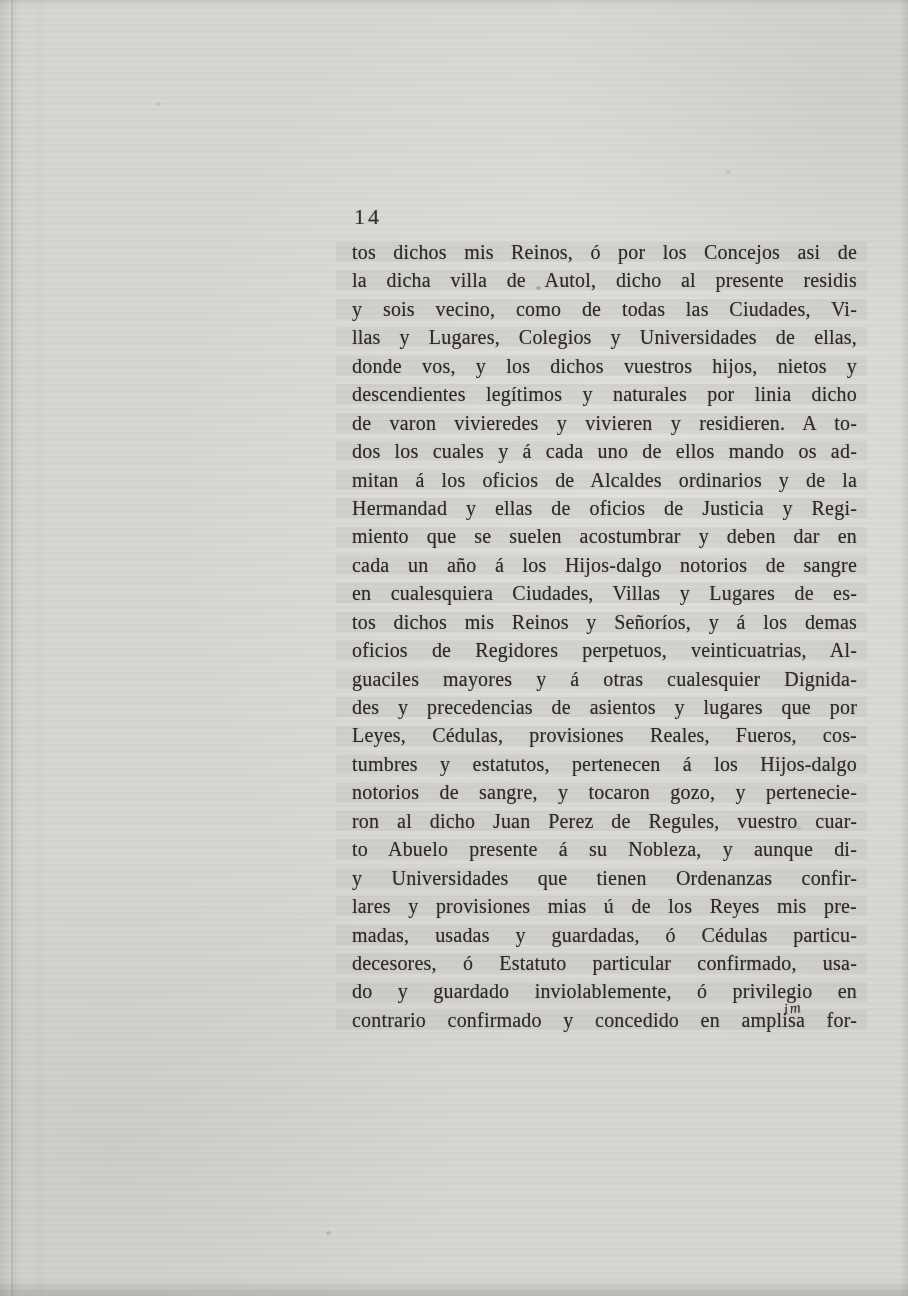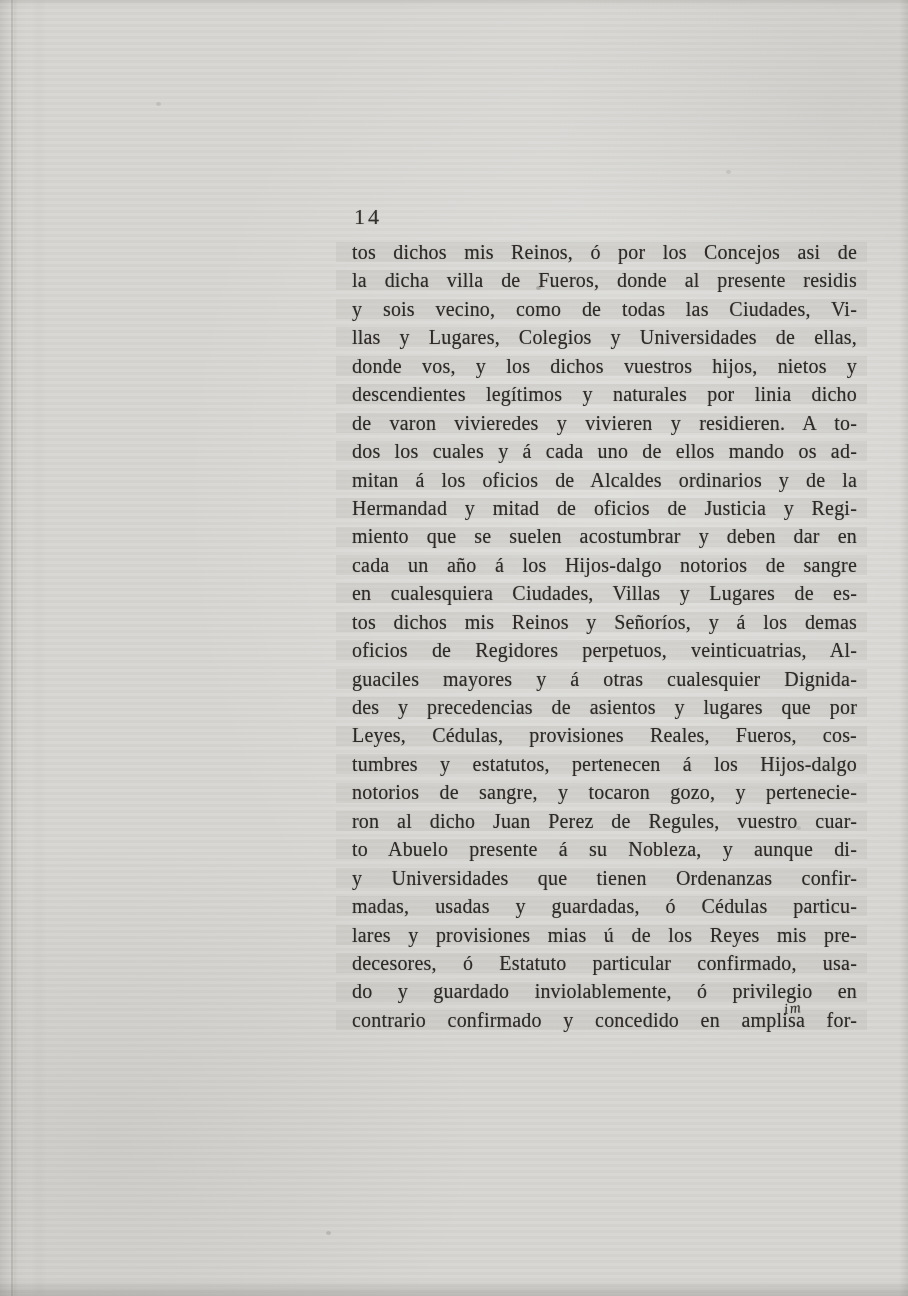--- a/index.html
+++ b/index.html
@@ -127,44 +127,44 @@
 <body>
 
 <div class="page">
 
   <div class="speck"></div>
 
   <div class="page-number">14</div>
 
   <div class="text-block">
     <div class="line">tos dichos mis Reinos, ó por los Concejos asi de</div>
-    <div class="line">la dicha villa de Fueros, donde al presente residis</div>
+    <div class="line">la dicha villa de Autol, dicho al presente residis</div>
     <div class="line">y sois vecino, como de todas las Ciudades, Vi-</div>
     <div class="line">llas y Lugares, Colegios y Universidades de ellas,</div>
     <div class="line">donde vos, y los dichos vuestros hijos, nietos y</div>
     <div class="line">descendientes legítimos y naturales por linia dicho</div>
     <div class="line">de varon vivieredes y vivieren y residieren. A to-</div>
     <div class="line">dos los cuales y á cada uno de ellos mando os ad-</div>
     <div class="line">mitan á los oficios de Alcaldes ordinarios y de la</div>
-    <div class="line">Hermandad y mitad de oficios de Justicia y Regi-</div>
+    <div class="line">Hermandad y ellas de oficios de Justicia y Regi-</div>
     <div class="line">miento que se suelen acostumbrar y deben dar en</div>
     <div class="line">cada un año á los Hijos-dalgo notorios de sangre</div>
     <div class="line">en cualesquiera Ciudades, Villas y Lugares de es-</div>
     <div class="line">tos dichos mis Reinos y Señoríos, y á los demas</div>
     <div class="line">oficios de Regidores perpetuos, veinticuatrias, Al-</div>
     <div class="line">guaciles mayores y á otras cualesquier Dignida-</div>
     <div class="line">des y precedencias de asientos y lugares que por</div>
     <div class="line">Leyes, Cédulas, provisiones Reales, Fueros, cos-</div>
     <div class="line">tumbres y estatutos, pertenecen á los Hijos-dalgo</div>
     <div class="line">notorios de sangre, y tocaron gozo, y pertenecie-</div>
     <div class="line">ron al dicho Juan Perez de Regules, vuestro cuar-</div>
     <div class="line">to Abuelo presente á su Nobleza, y aunque di-</div>
     <div class="line">y Universidades que tienen Ordenanzas confir-</div>
+    <div class="line">lares y provisiones mias ú de los Reyes mis pre-</div>
     <div class="line">madas, usadas y guardadas, ó Cédulas particu-</div>
-    <div class="line">lares y provisiones mias ú de los Reyes mis pre-</div>
     <div class="line">decesores, ó Estatuto particular confirmado, usa-</div>
     <div class="line">do y guardado inviolablemente, ó privilegio en</div>
     <div class="line line-last">
       <span>contrario confirmado y concedido en amplisa for-</span>
       <span class="insertion">im</span>
     </div>
   </div>
 
 </div>
 

